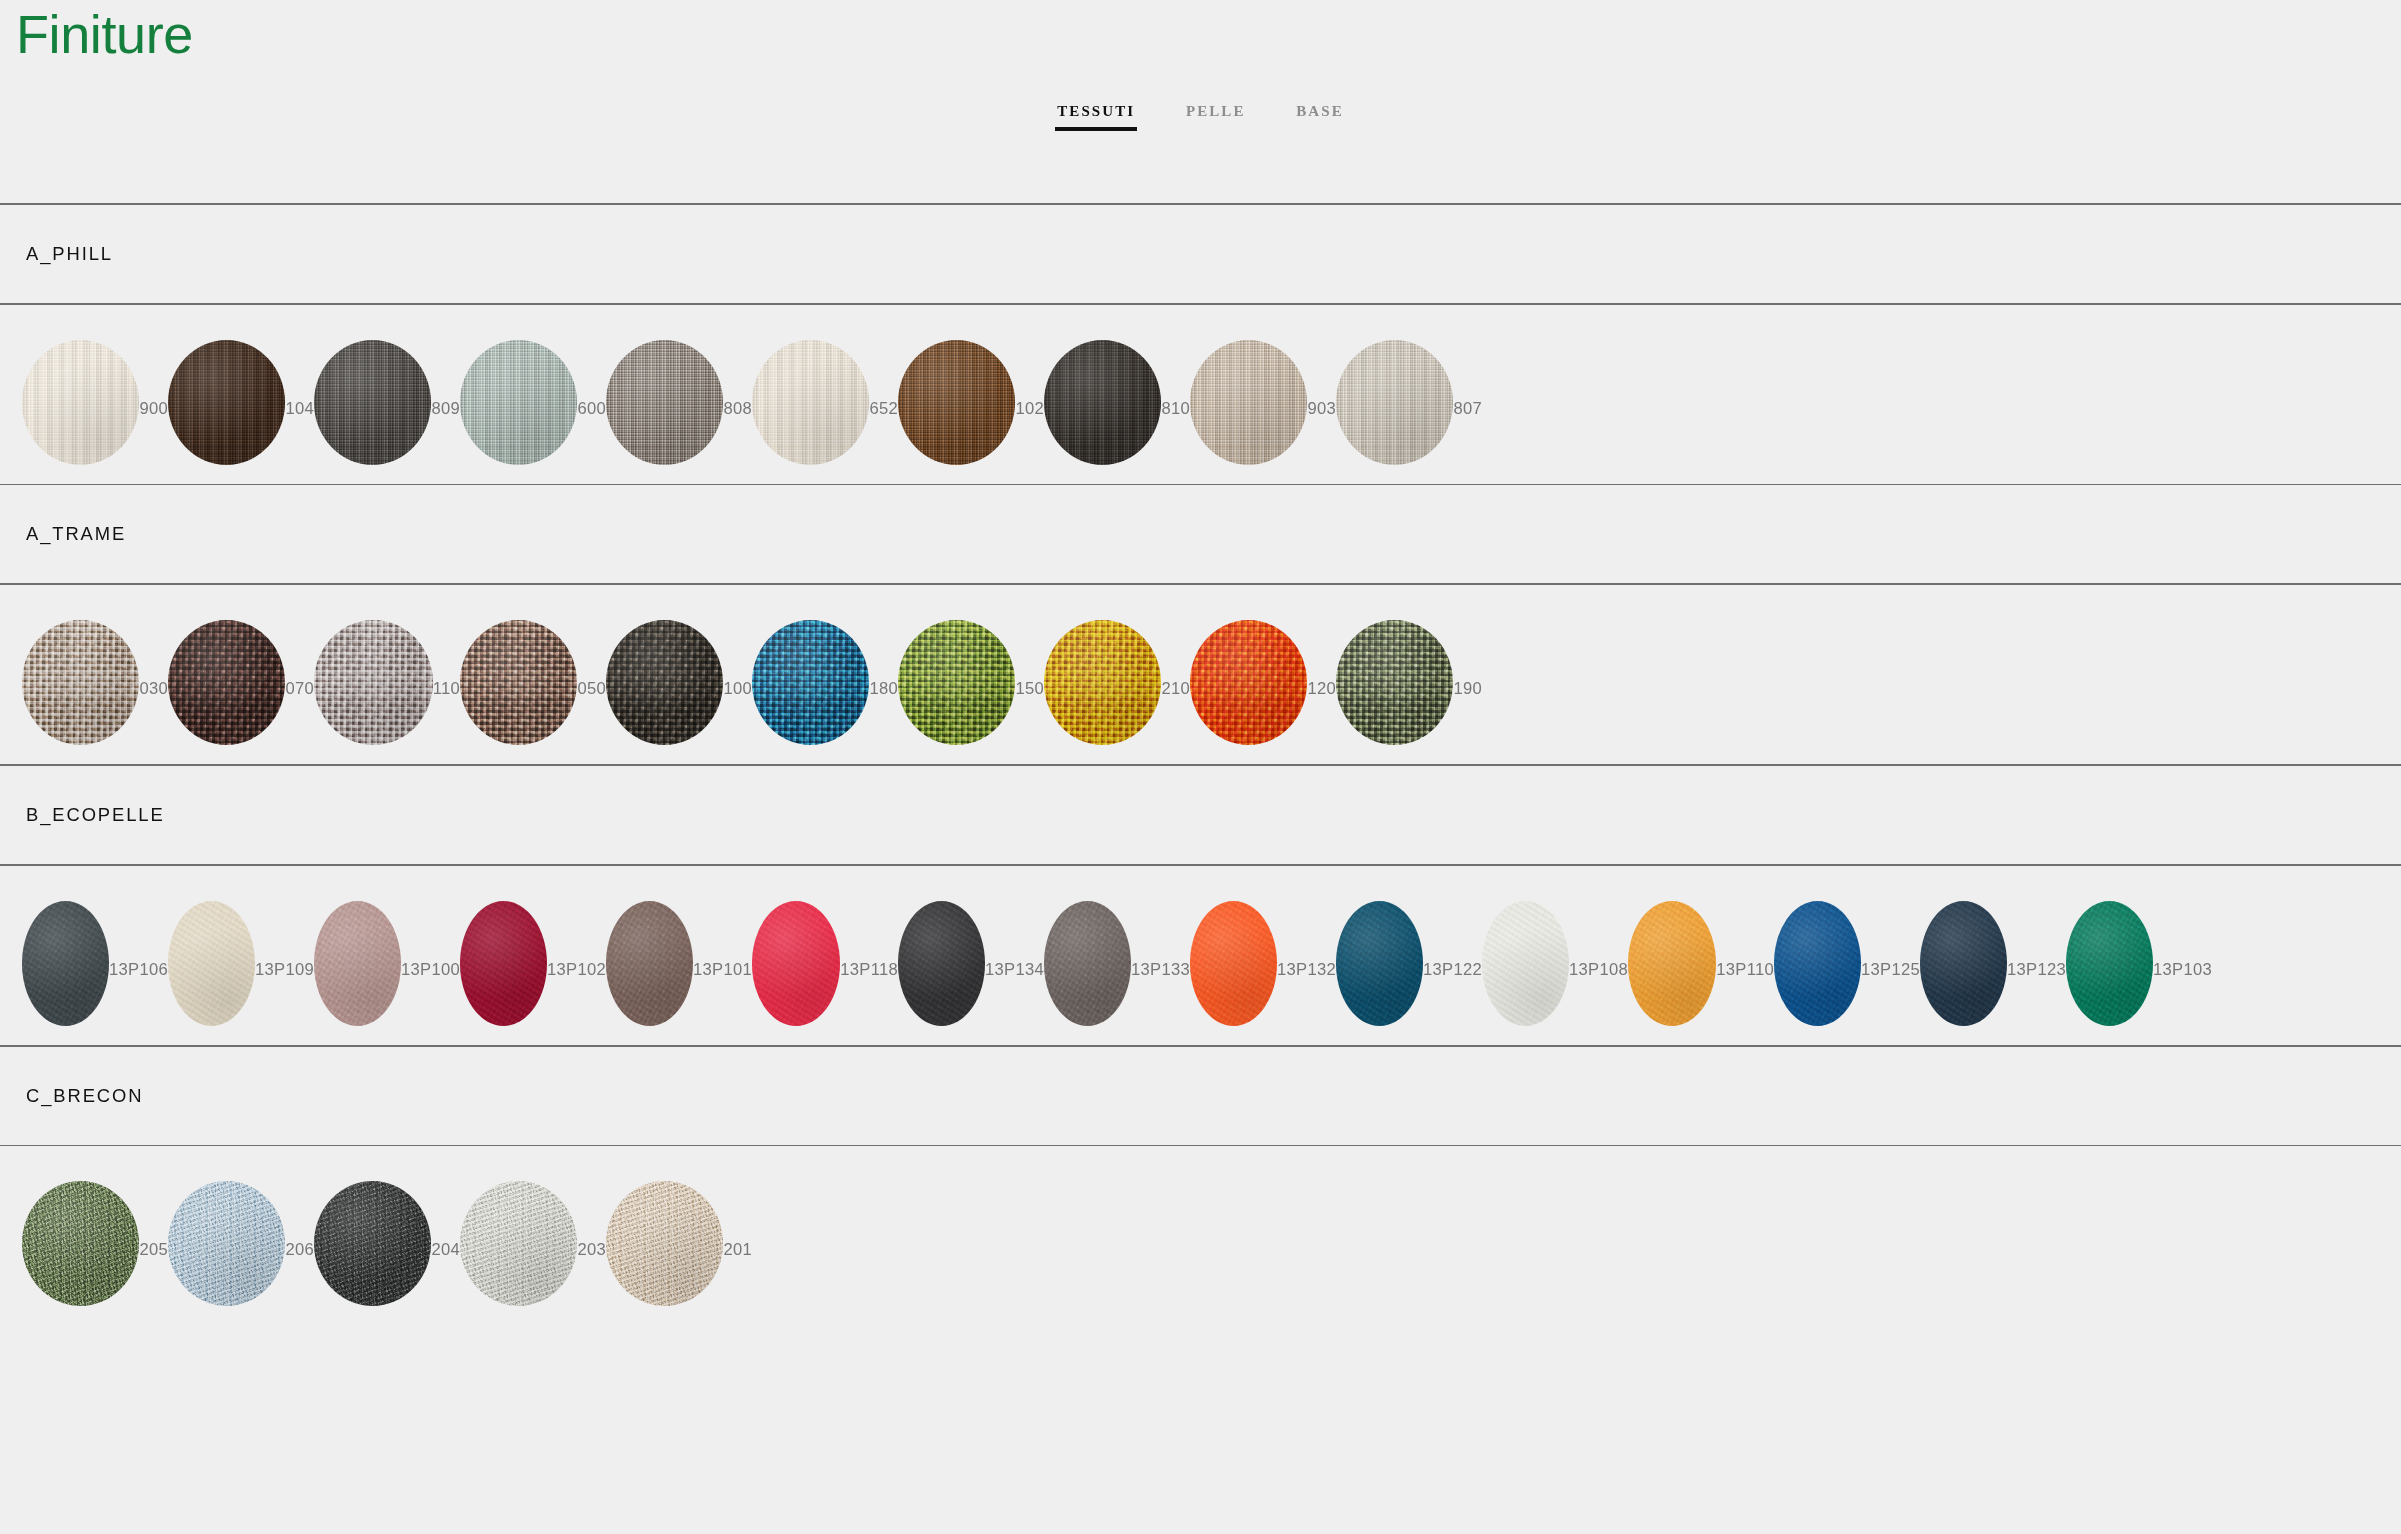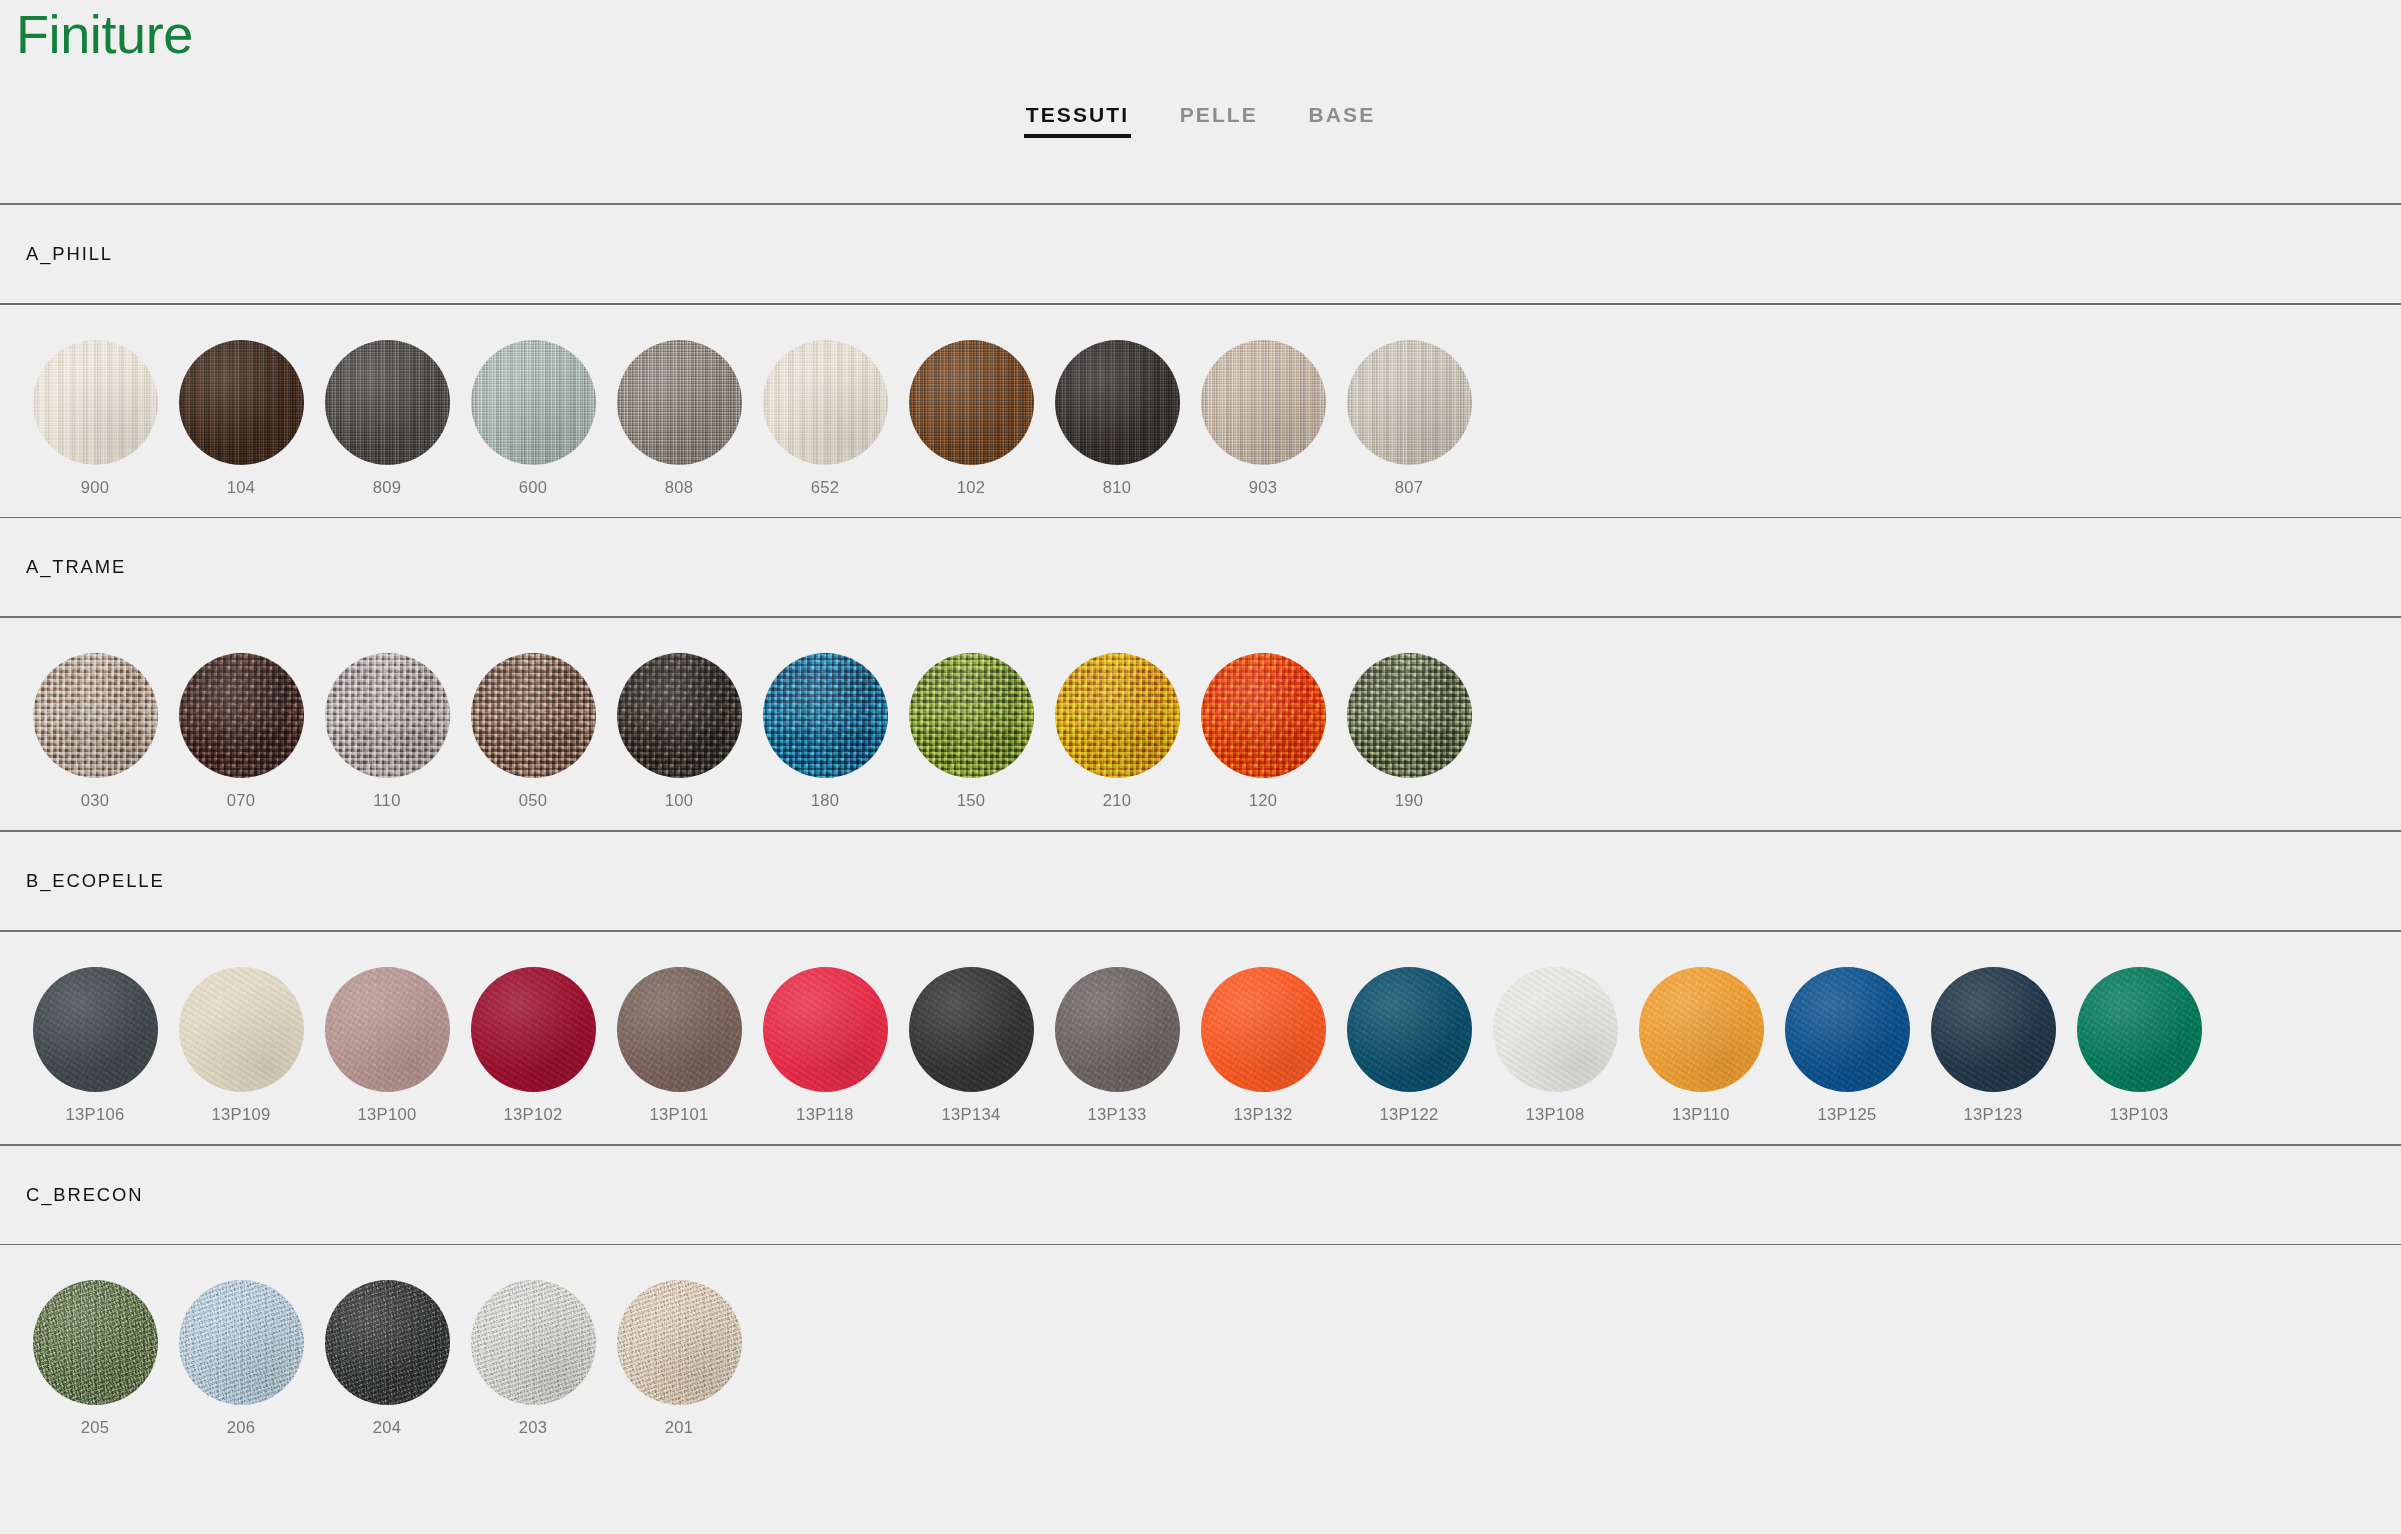--- a/index.html
+++ b/index.html
@@ -31,29 +31,29 @@
     left: 0;
     top: 103px;
     width: 100%;
     display: flex;
     justify-content: center;
     align-items: flex-start;
     gap: 47px;
   }
   .tab {
     position: relative;
-    font-size: 21px;
+    font-size: 15px;
     font-weight: 700;
     letter-spacing: 2.1px;
     color: #8d8d8d;
     padding: 0 1.8px 16px 1.8px;
     cursor: pointer;
     background: none;
     border: 0;
-    font-family: Liberation Sans, sans-serif;
+    font-family: Liberation Serif, serif;
   }
   .tab.active { color: #111111; }
   .tab.active::after {
     content: "";
     position: absolute;
     left: 0; right: 0; bottom: 5.3px;
     height: 3.5px;
     background: #111111;
   }
 
@@ -84,21 +84,21 @@
   .swatch-row {
     padding: 35px 0 19px 22px;
     display: flex;
     align-items: flex-start;
     gap: 0;
   }
   .swatch-cell {
     width: 146px;
     flex: 0 0 146px;
     display: flex;
-    flex-direction: column;
+    flex-direction: row;
     align-items: center;
     cursor: pointer;
     text-align: center;
   }
   .swatch-disc {
     width: 125px;
     height: 125px;
     border-radius: 50%;
     position: relative;
     overflow: hidden;

